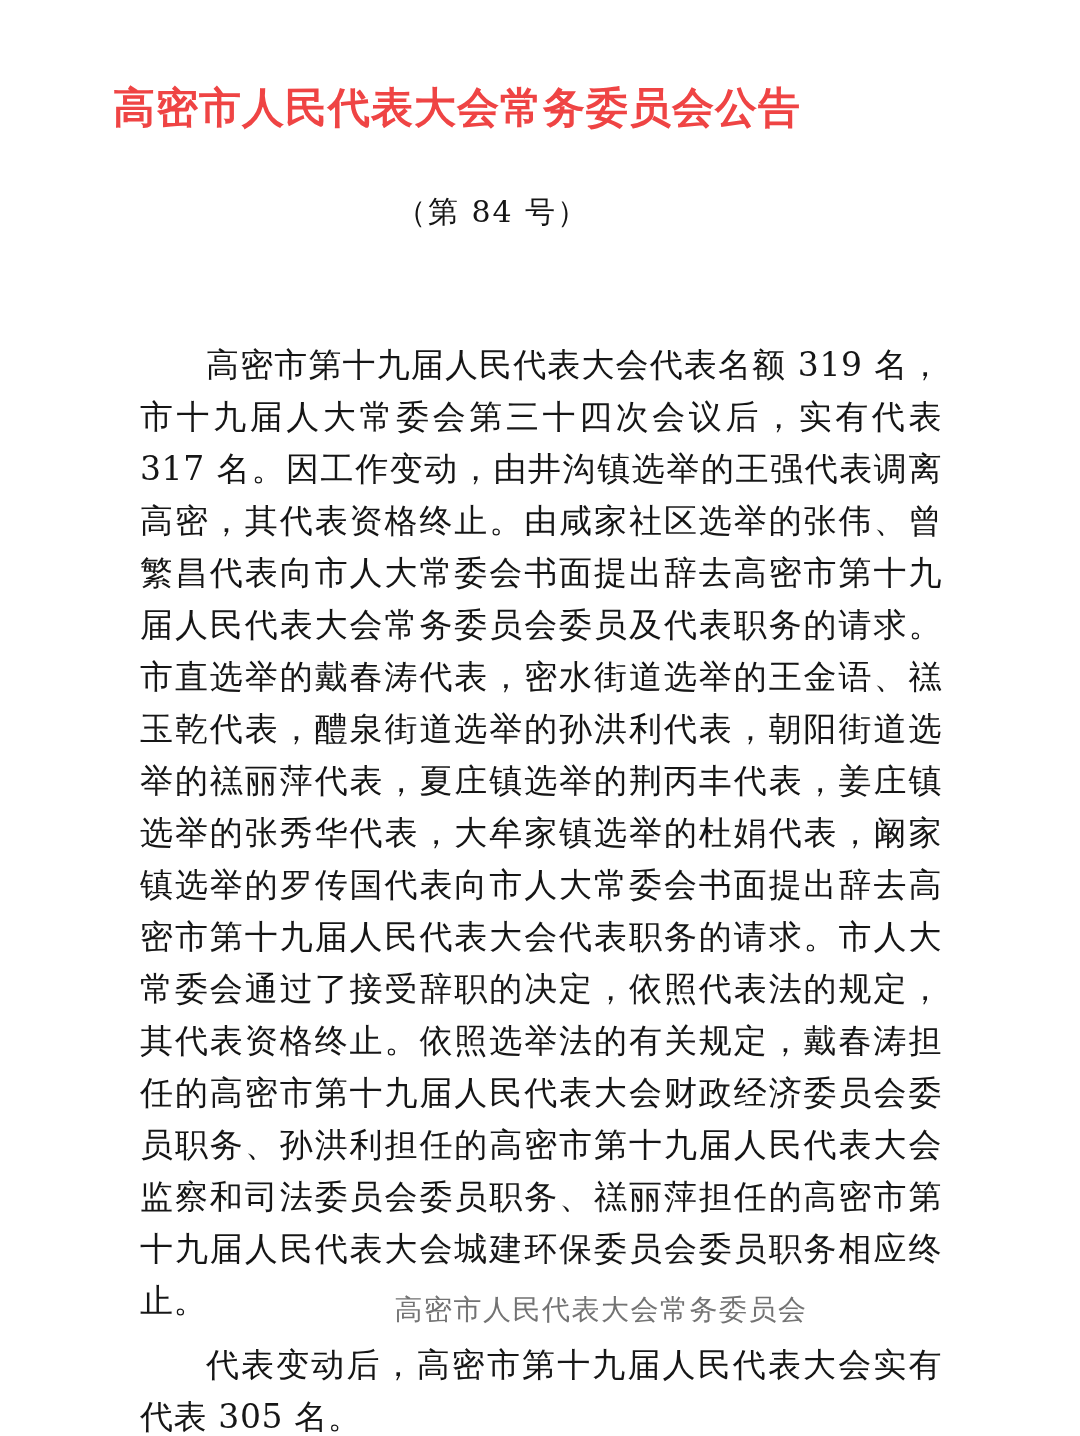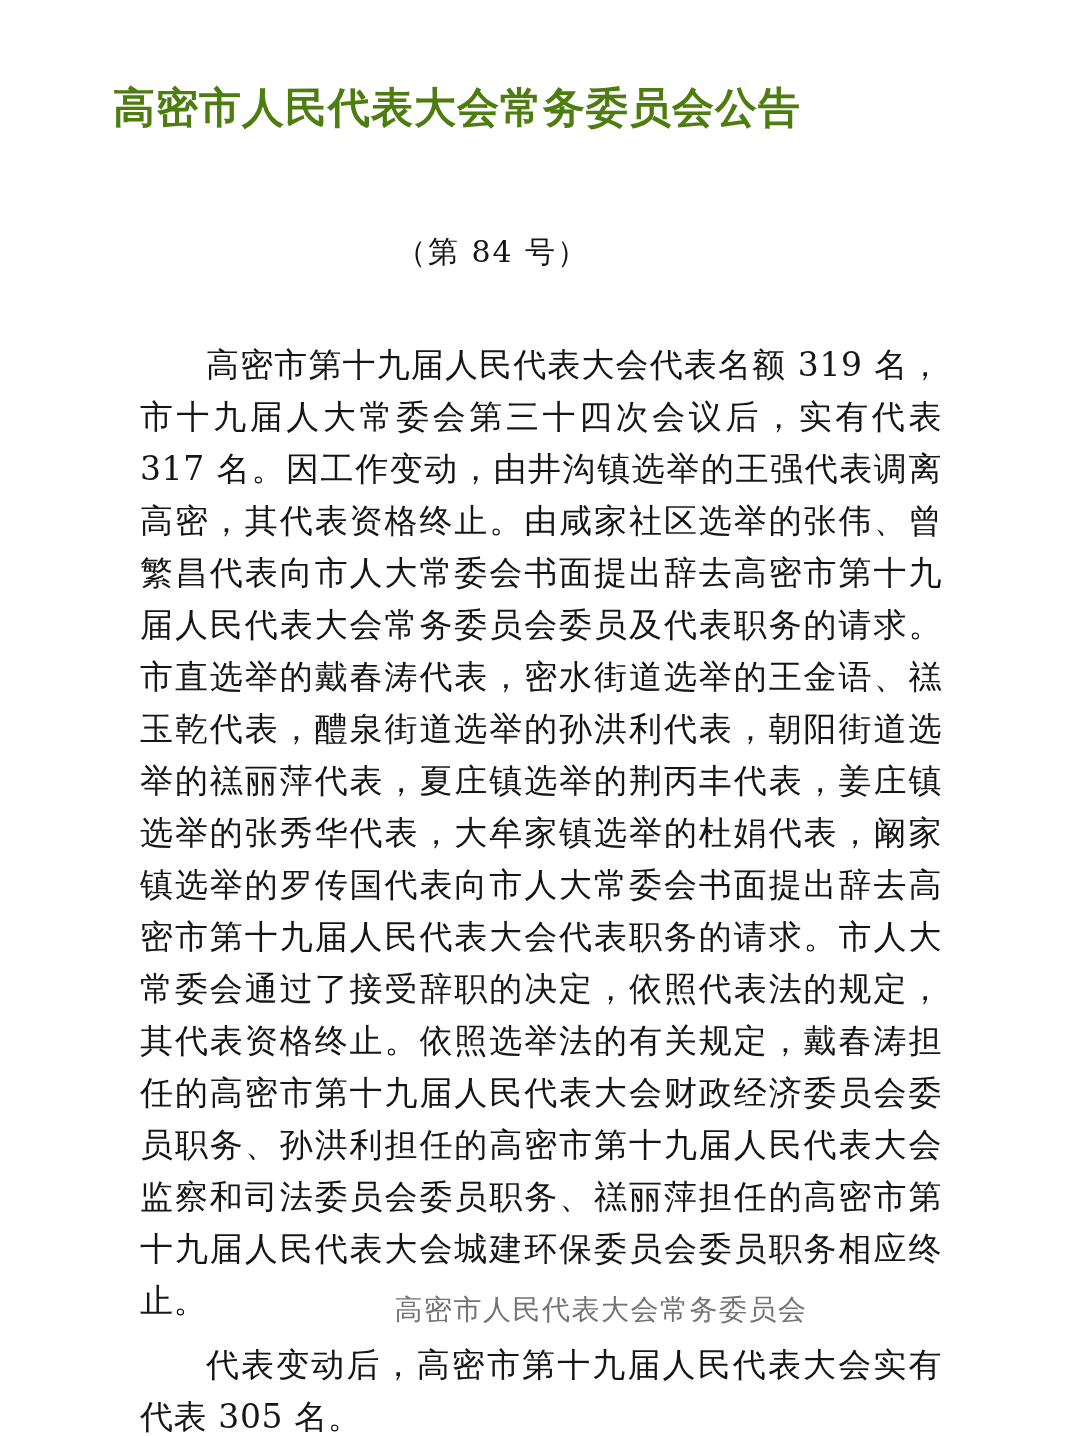--- a/index.html
+++ b/index.html
@@ -30,35 +30,34 @@
   .doc-title {
     position: absolute;
     left: 0;
     top: 82px;
     width: 914px;
     text-align: center;
     font-family: "DejaVu Sans", "Liberation Sans", sans-serif;
     font-weight: 700;
     font-size: 42px;
     letter-spacing: 1px;
-    color: #4d7c0f;
+    color: #ef4444;
     line-height: 1.25;
   }
 
   .doc-number {
     position: absolute;
     left: 0;
     top: 192px;
     width: 985px;
     text-align: center;
     font-size: 30px;
     letter-spacing: 2px;
     color: #151515;
     line-height: 1.3;
-    margin-top: 40px;
   }
 
   .body-block {
     position: absolute;
     left: 140px;
     top: 296px;
     width: 802px;
   }
 
   .para {

